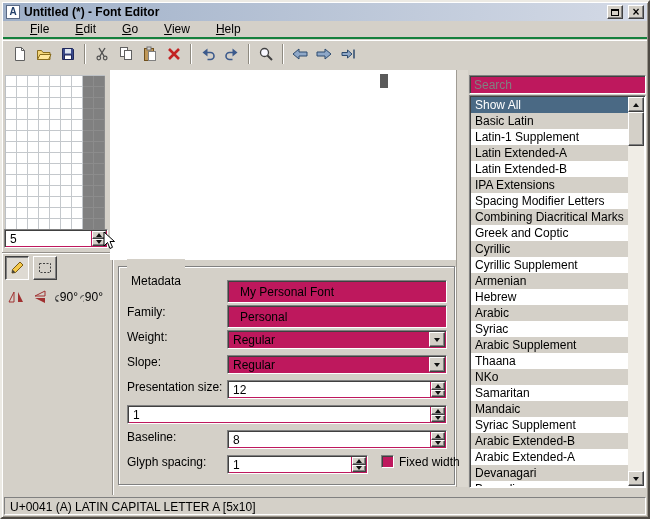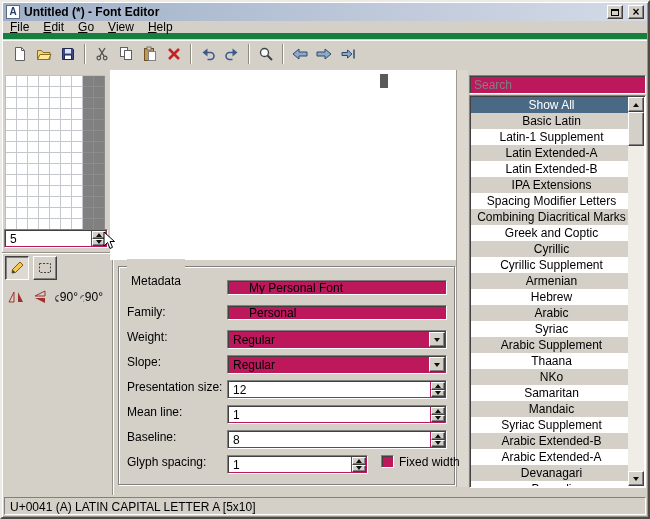--- a/index.html
+++ b/index.html
@@ -17,21 +17,21 @@
     font-weight:bold; font-size:10px; line-height:12px; text-align:center; margin-right:4px; flex:none; }
   .title-text { font-weight:bold; font-size:12px; flex:1; white-space:nowrap; overflow:hidden; color:var(--titlebar-text,#000); }
   .cap-controls { display:flex; gap:5px; }
   .cap-btn { width:16px; height:14px; background:#d4d0c8; border:1px solid; border-color:#fff #404040 #404040 #fff;
     box-shadow: inset -1px -1px 0 #808080; display:flex; align-items:center; justify-content:center;
     font-size:12px; font-weight:bold; line-height:1; }
   .max-glyph { width:8px; height:7px; border:1px solid #000; border-top-width:2px; }
 
   
   .menubar { position:absolute; left:1px; top:19px; right:1px; height:18px; display:flex; align-items:center;
-    padding-left:0; border-bottom:6px solid #15803d; }
+    padding-left:20px; border-bottom:2px solid #15803d;gap:12px; }
   .menu-item { display:inline-block; padding:2px 7px 2px 7px; font-size:12px; }
   .menu-item::first-letter { text-decoration:underline; }
 
   
   .toolbar { position:absolute; left:1px; top:38px; right:1px; height:27px; display:flex; align-items:center;
     padding-left:5px; border-top:1px solid #fff; }
   .tb-button { width:24px; height:24px; display:flex; align-items:center; justify-content:center; background:transparent; border:none; }
   .tb-sep { width:2px; height:20px; border-left:1px solid #8e8a80; border-right:1px solid #fff; margin:0 4px; }
 
   
@@ -69,35 +69,35 @@
   
   .preview { position:absolute; left:108px; top:3px; width:346px; height:190px; background:#fff; }
   .glyph-marker { position:absolute; left:270px; top:4px; width:8px; height:14px; background:#5a5a5a; }
   .center-strip { position:absolute; left:454px; top:3px; width:12px; height:417px; background:#dcd8d0; border-left:1px solid #a09c94; }
 
   .groupbox { position:absolute; left:116px; top:199px; width:337px; height:219px;
     border:1px solid #808080; box-shadow:1px 1px 0 #fff, inset 1px 1px 0 #fff; padding-top:13px; }
   .groupbox-label { position:absolute; top:-8px; left:8px; background:var(--window-bg,#d4d0c8); padding:15px 4px; font-size:12px; }
   .field-row { display:flex; align-items:flex-start; height:25px; padding:0 7px 0 8px; }
   .field-label { width:100px; flex:none; font-size:12px; }
-  .text-input { flex:1; height:15px; padding:0 21px; font:12px "Liberation Sans",sans-serif; outline:none; }
+  .text-input { flex:1; height:23px; padding:0 12px; font:12px "Liberation Sans",sans-serif; outline:none; }
   .combo { flex:1; position:relative; height:19px; }
   .combo-value { position:absolute; left:5px; top:2px; font-size:12px; }
   .combo-btn { position:absolute; right:1px; top:1px; bottom:1px; width:16px; }
   .spinbox.grow { flex:1; }
   .spinbox.narrow { flex:none; width:141px; }
   .checkbox { width:13px; height:13px; flex:none; margin:0 5px 0 13px; }
   .checkbox-label { font-size:12px; white-space:nowrap; }
 
   
   .search-input { position:absolute; left:467px; top:8px; width:177px; height:19px; padding:0 4px;
     font:12px "Liberation Sans",sans-serif; outline:none; }
   .search-input::placeholder { color:#808080; opacity:1; }
   .block-list { position:absolute; left:467px; top:28px; width:177px; height:393px; background:#fff; }
-  .list-rows { position:absolute; left:1px; top:1px; right:17px; bottom:1px; overflow:hidden;text-align:center; }
+  .list-rows { position:absolute; left:1px; top:1px; right:17px; bottom:1px; overflow:hidden; }
   .list-row { height:16px; line-height:16px; padding-left:4px; white-space:nowrap; overflow:hidden; background:#fff; font-size:12px; }
   .list-row.alt { background:var(--list-alt-row-bg,#d4d0c8); }
   .list-row.selected { background:var(--selection-bg,#4a6984); color:var(--selection-text,#fff); }
   .v-scrollbar { position:absolute; top:1px; right:1px; bottom:1px; width:16px; background:#f0ede6; }
   .sb-btn { position:absolute; left:0; width:16px; height:15px; }
   .sb-up { top:0; } .sb-down { bottom:0; }
   .sb-thumb { position:absolute; left:0; top:15px; width:16px; height:34px; background:#d4d0c8; border:1px solid;
     border-color:#fff #404040 #404040 #fff; box-shadow:inset -1px -1px 0 #808080; }
 
   
@@ -454,21 +454,20 @@
                 <div class="tri-up"></div>
               </div>
             <div class="mini-btn">
                 <div class="tri-down"></div>
               </div>
           </div>
         </div>
       </div>
 
       <div class="field-row">
-        <span class="field-label">Mean line:</span>
         <div class="spinbox grow ctl">
           <input class="spin-input" value="1" style="">
           <div class="spin-btns">
             <div class="mini-btn">
                 <div class="tri-up"></div>
               </div>
             <div class="mini-btn">
                 <div class="tri-down"></div>
               </div>
           </div>

